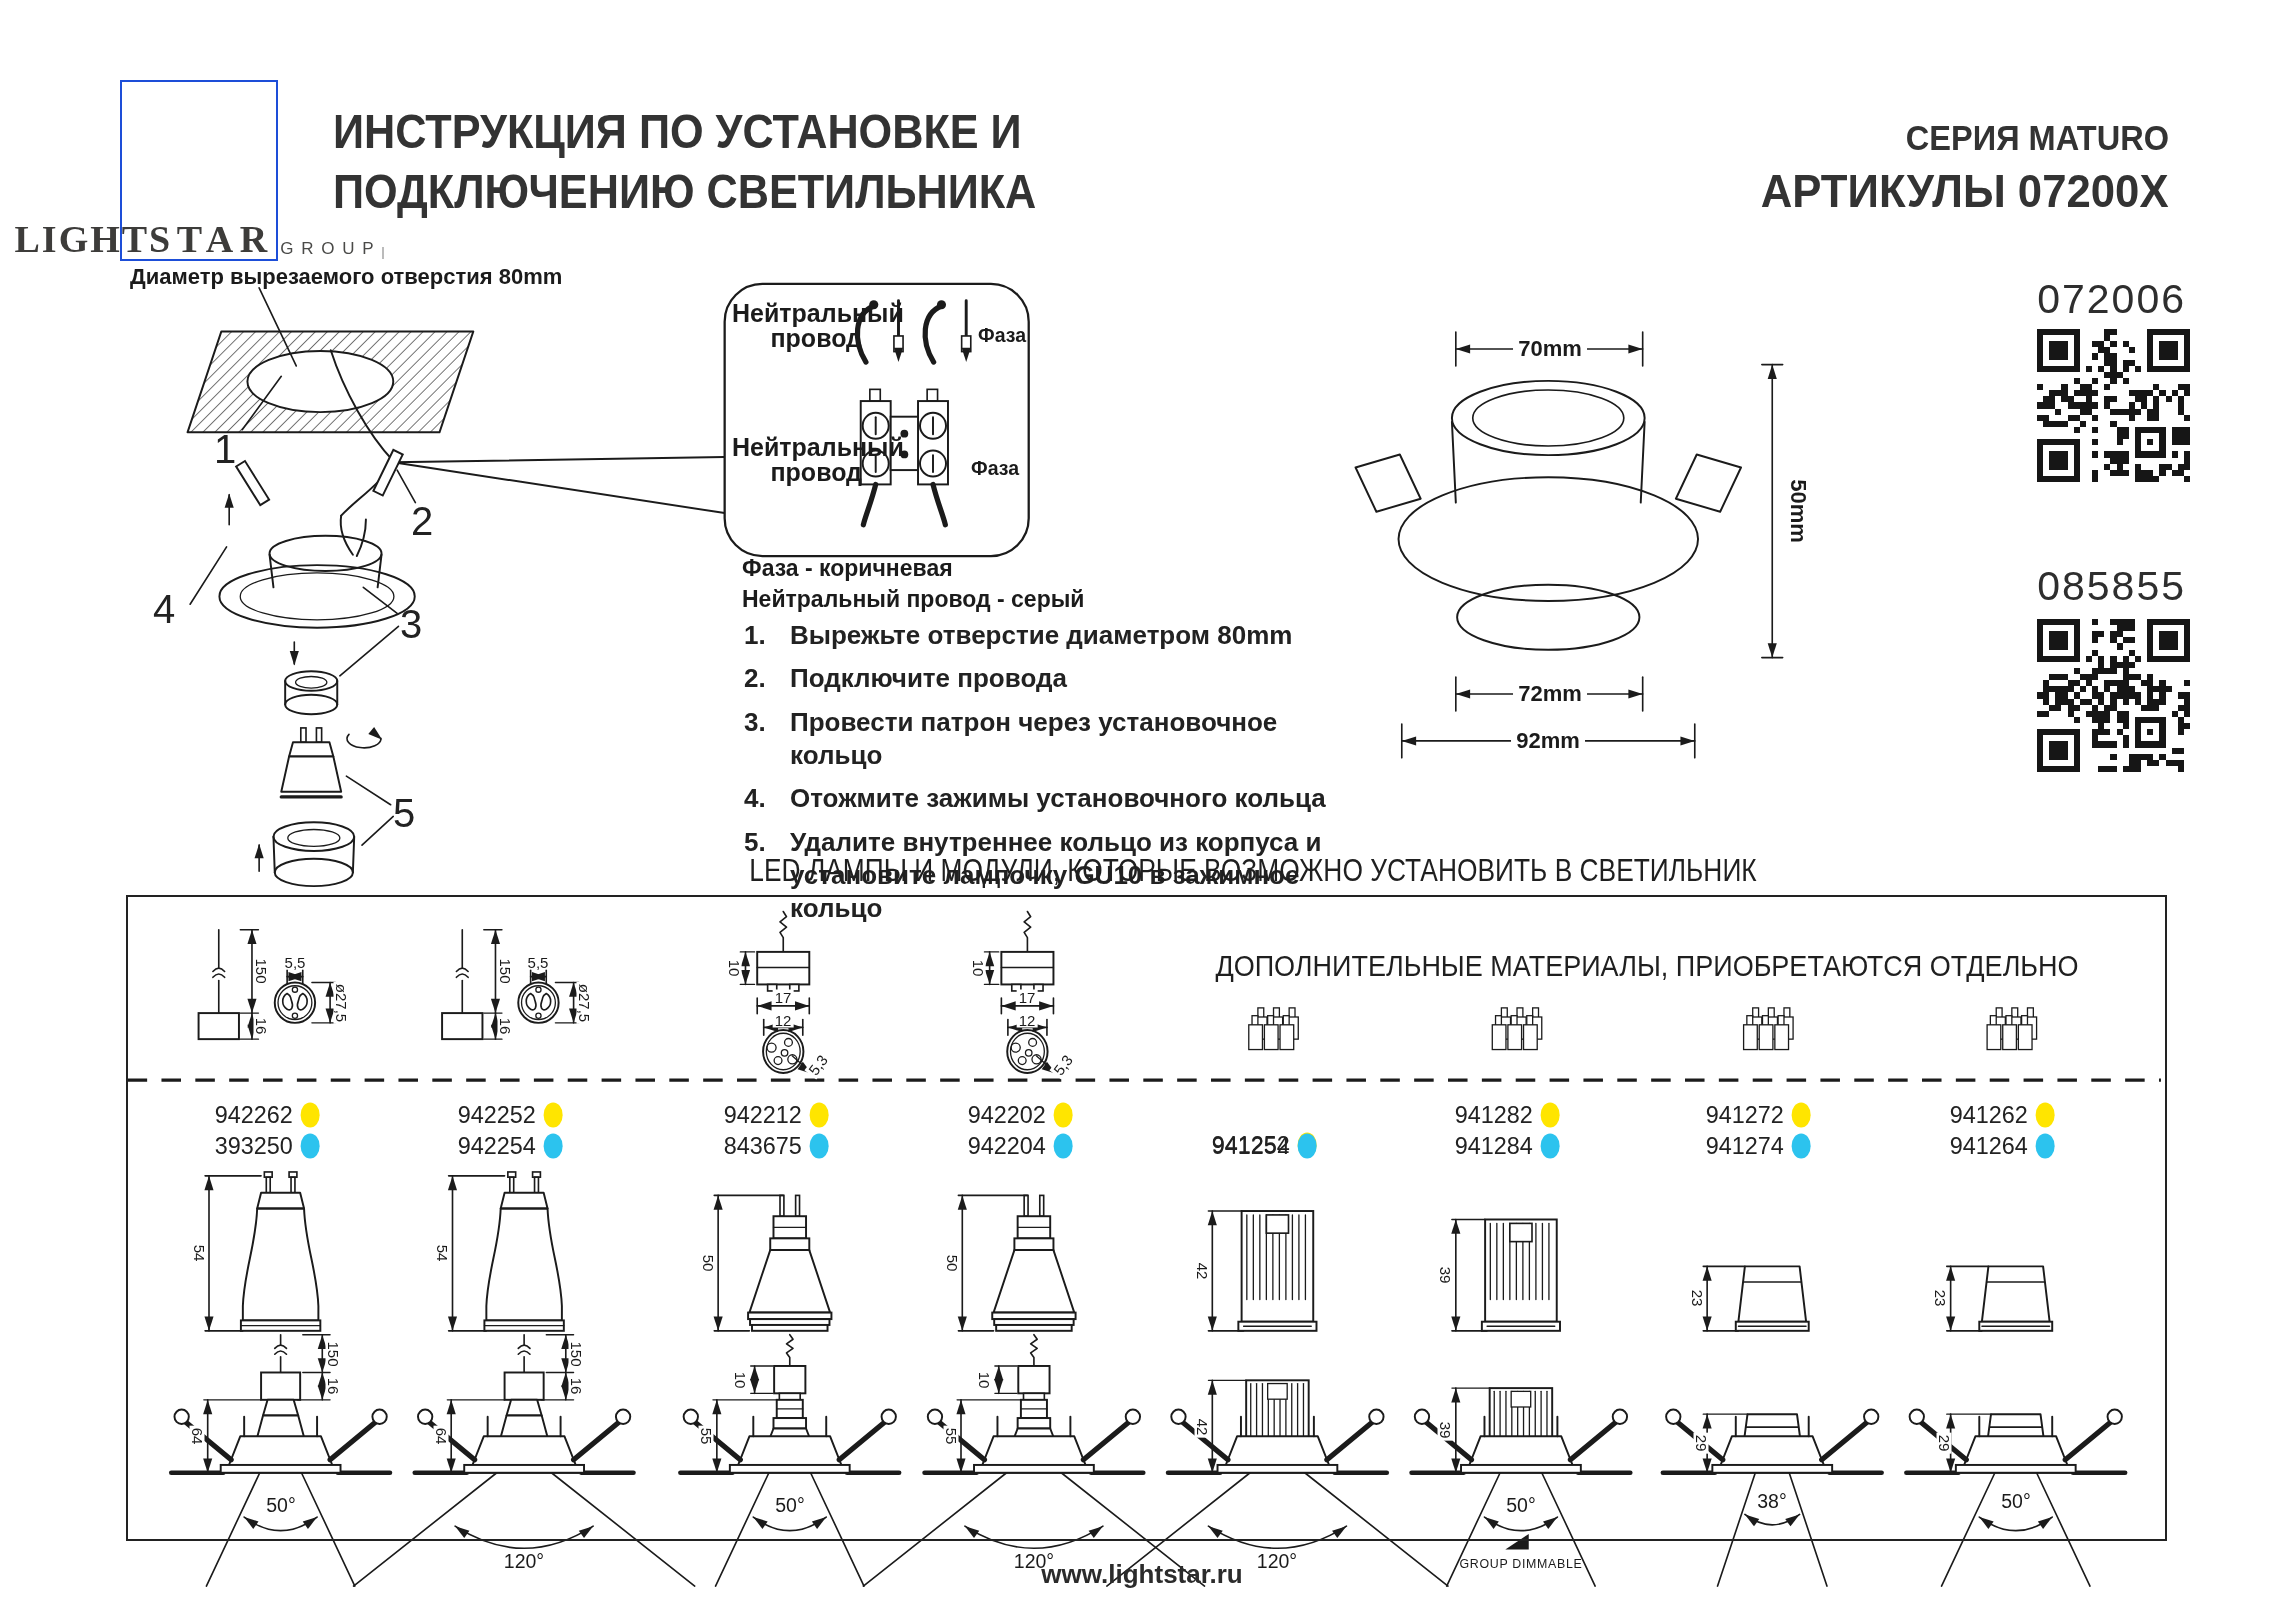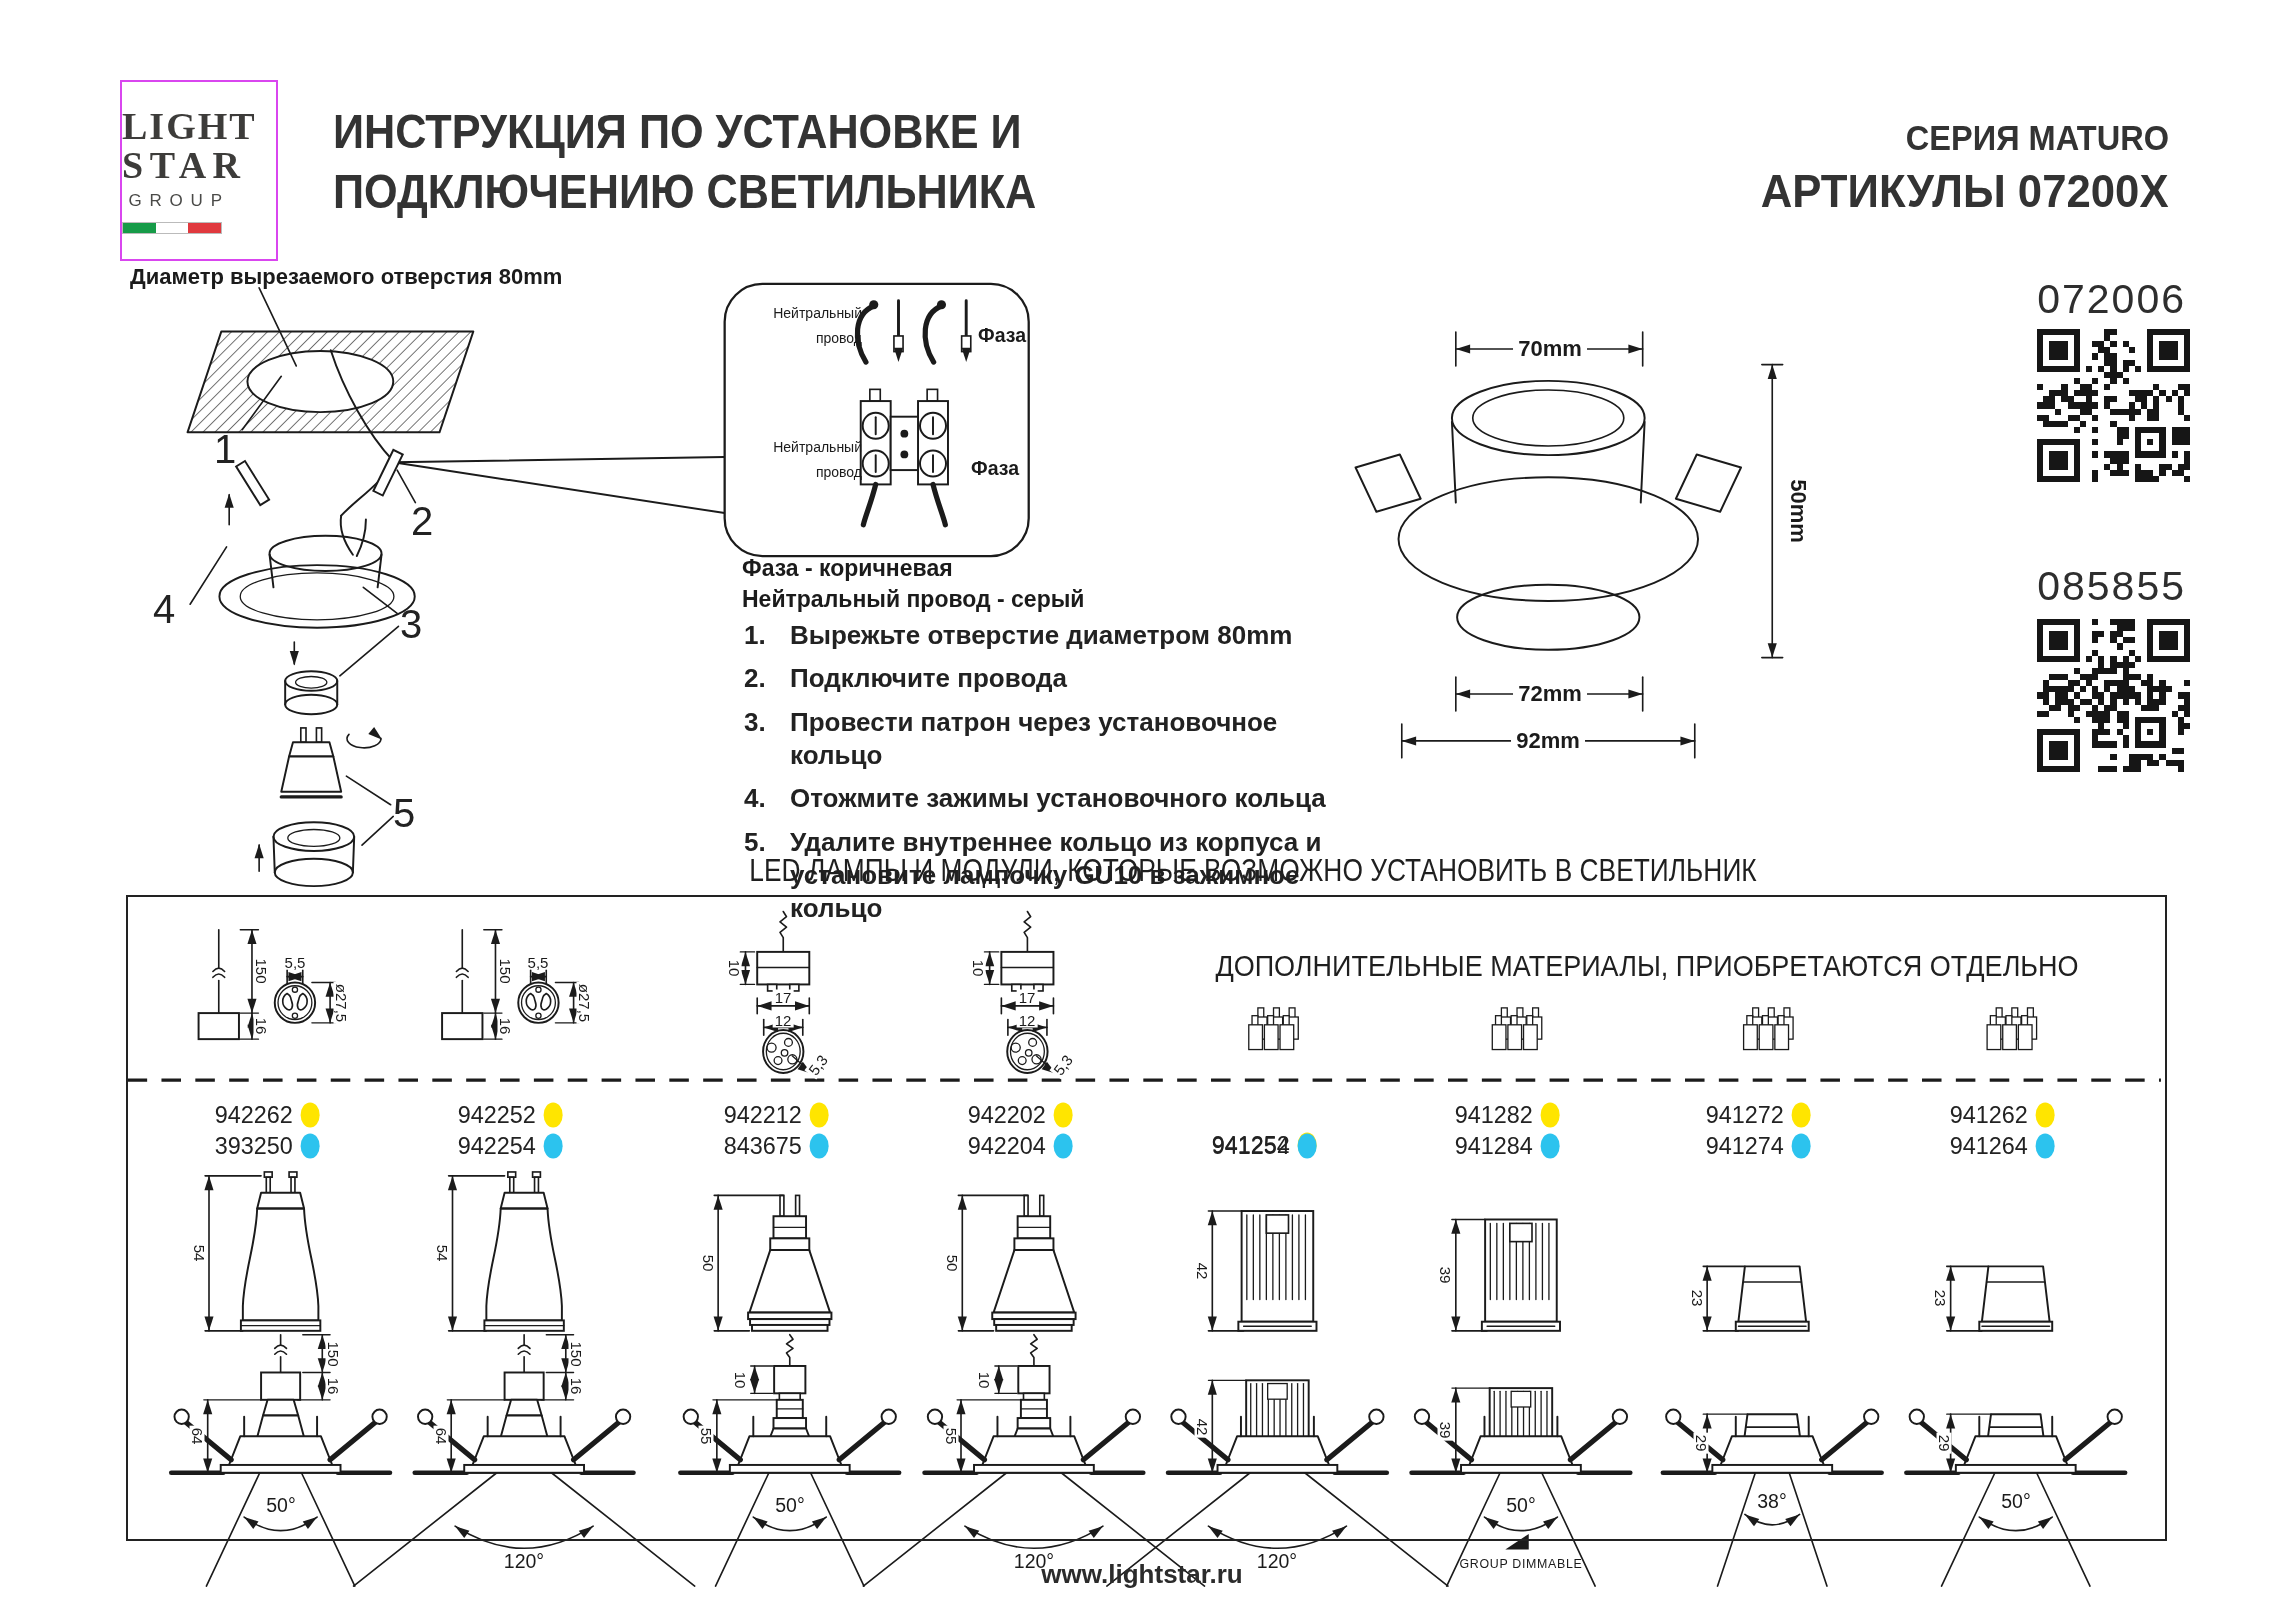--- a/index.html
+++ b/index.html
@@ -1,41 +1,41 @@
 <!DOCTYPE html>
 <html style="--warm: #ffe500; --cool: #2cc3ee;font-size:10.4px"><head>
 <meta charset="utf-8">
 <style>
   html,body{margin:0;padding:0;background:#fff}
   #page{position:relative;width:2284px;height:1616px;background:#fff;overflow:hidden;
         font-family:"Liberation Sans",sans-serif;color:#1b1b1b}
   #art{position:absolute;left:0;top:0;width:2284px;height:1616px}
   
-  .logo{position:absolute;left:120px;top:80px;width:154px;height:177px;border:2px solid #d946ef;
-        display:flex;flex-direction:column;align-items:flex-start;justify-content:center;background:#fff}
+  .logo{position:absolute;left:120px;top:80px;width:154px;height:177px;border:2px solid #1d4ed8;
+        display:flex;flex-direction:row;align-items:flex-end;justify-content:center;background:#fff}
   .logo .l1,.logo .l2{font-family:"Liberation Serif",serif;font-weight:700;font-size:38px;line-height:39px;color:#3d3c3a}
   .logo .l1{letter-spacing:2px}
   .logo .l2{letter-spacing:6.5px}
   .logo .l3{font-family:Liberation Sans, sans-serif;font-weight:400;font-size:17px;letter-spacing:7.8px;color:#4a4a48;margin:6.5px 0 0 6.5px}
   .flag{width:98px;height:10.4px;display:flex;margin-top:10.4px;border:0.7px solid #bbb}
   .flag i{flex:1}
   
   .title{position:absolute;left:333px;top:102px;font-weight:700;font-size:48px;line-height:60px;color:#333;
          transform:scaleX(.9);transform-origin:0 0;white-space:nowrap}
   .series{position:absolute;right:115px;top:118px;font-weight:700;font-size:35px;color:#333;
           transform:scaleX(.93);transform-origin:100% 0;white-space:nowrap}
   .articles{position:absolute;right:115px;top:163px;font-weight:700;font-size:47px;color:#333;
           transform:scaleX(.93);transform-origin:100% 0;white-space:nowrap}
   .qrnum{position:absolute;right:98px;font-weight:400;font-size:41px;letter-spacing:2px;color:#2e2e2e;white-space:nowrap}
   .qr{position:absolute;width:153px;height:153px}
   
   .hole-note{position:absolute;left:130px;top:264px;font-weight:700;font-size:22px}
   .marker{position:absolute;transform:translate(-50%,-50%);font-size:40px;font-weight:500;color:#222}
   
-  .co-label{position:absolute;font-weight:400;font-size:14px;line-height:25px;text-align:right;width:130px}
+  .co-label{position:absolute;font-weight:700;font-size:25px;line-height:25px;text-align:right;width:130px}
   .co-phase{position:absolute;font-weight:700;font-size:19.5px}
   .co-note{position:absolute;left:742px;font-weight:700;font-size:23px}
   
   .steps{position:absolute;left:744px;top:619px;width:625px;font-size:26px;font-weight:600;line-height:33px;color:#222}
   .step{display:flex;margin-bottom:10.4px}
   .step .n{width:46px;flex:none}
   .step .t{width:573px}
   
   .DIM{position:absolute;transform:translate(-50%,-50%);font-weight:600;font-size:22px;background:#fff;padding:0 5.2px;white-space:nowrap}
   .DIMV{transform:translate(-50%,-50%) rotate(90deg)}

